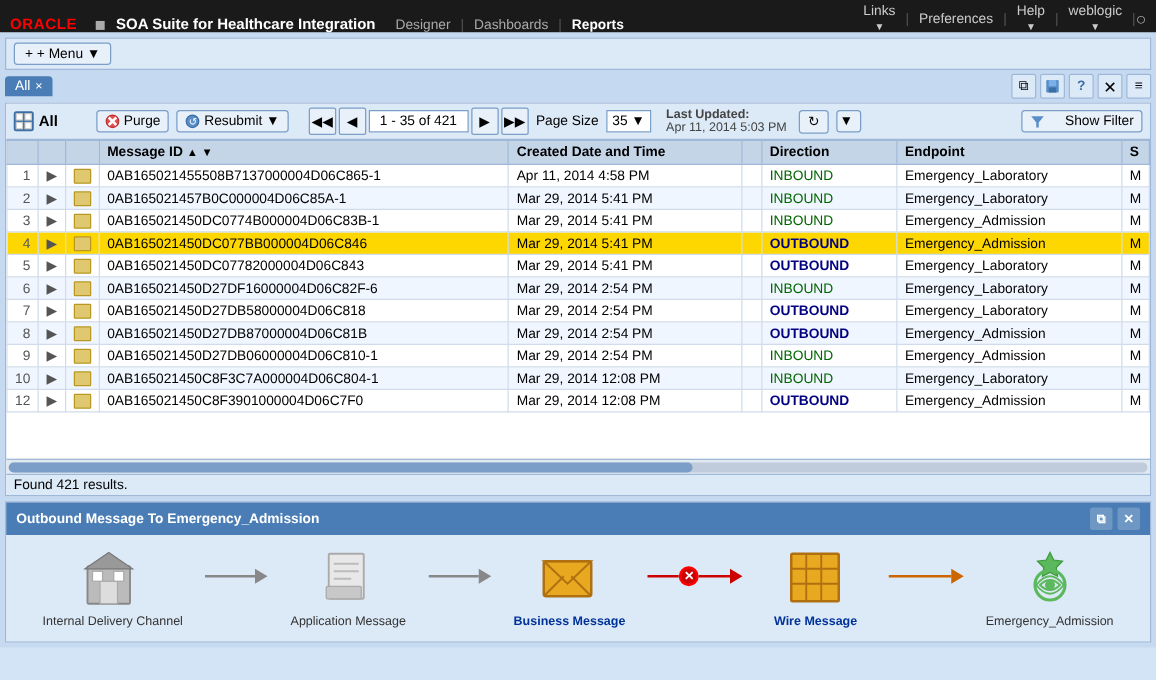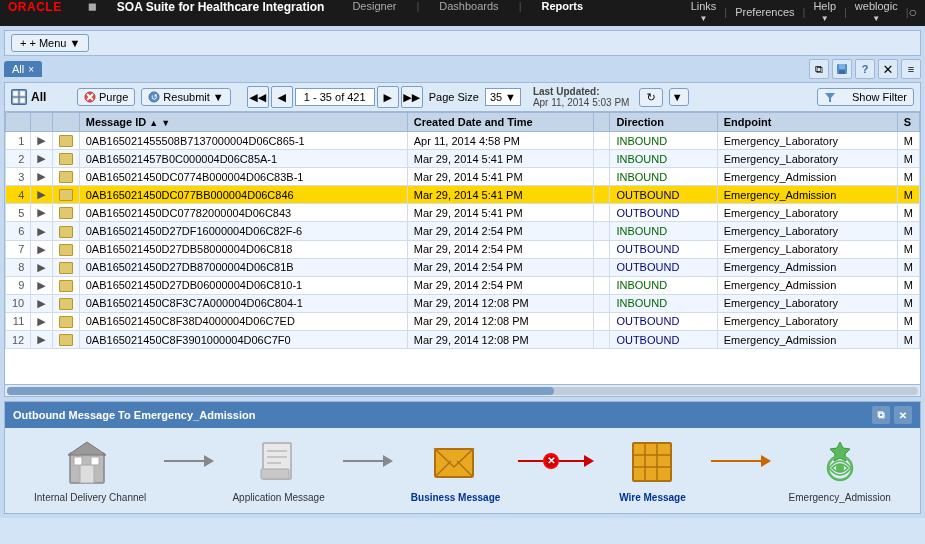--- a/index.html
+++ b/index.html
@@ -4,23 +4,23 @@
   <style>
     * { box-sizing: border-box; margin: 0; padding: 0; }
     body { font-family: Arial, sans-serif; font-size: 11px; background: #d4e4f7; width: 925px; height: 544px; overflow: hidden; }
 
     
     .top-nav {
       background: #1a1a1a;
       color: #fff;
       height: 26px;
       display: flex;
-      align-items: flex-start;
+      align-items: flex-end;
       padding: 0 8px;
-      gap: 16px;
+      gap: 4px;
     }
     .oracle-logo {
       display: flex;
       align-items: center;
       margin-right: 6px;
     }
     .oracle-text {
       color: #f00;
       font-weight: bold;
       font-size: 12px;
@@ -240,21 +240,21 @@
     .msg-icon {
       width: 14px;
       height: 12px;
       display: inline-block;
       background: #e0c870;
       border: 1px solid #b89820;
       border-radius: 1px;
       vertical-align: middle;
     }
     .inbound { color: #006600; }
-    .outbound { color: #000080; }
+    .outbound { color: #000080; font-weight: bold; }
 
     
     .table-scroll {
       flex: 1;
       overflow-y: auto;
       overflow-x: hidden;
     }
     .h-scroll {
       height: 12px;
       background: #e0e8f0;
@@ -629,51 +629,43 @@
       <td><span class="expand-btn">▶</span></td>
       <td><span class="msg-icon"></span></td>
       <td>0AB165021450C8F3C7A000004D06C804-1</td>
       <td>Mar 29, 2014 12:08 PM</td>
       <td></td>
       <td class="inbound">INBOUND</td>
       <td>Emergency_Laboratory</td>
       <td>M</td>
     </tr>
             <tr>
-      <td class="row-num">11</td>
-      <td><span class="expand-btn">▶</span></td>
-      <td><span class="msg-icon"></span></td>
-      <td>0AB165021450C8F38D4000004D06C7ED</td>
-      <td>Mar 29, 2014 12:08 PM</td>
-      <td></td>
-      <td class="outbound">OUTBOUND</td>
-      <td>Emergency_Laboratory</td>
-      <td>M</td>
-    </tr>
-            <tr>
       <td class="row-num">12</td>
       <td><span class="expand-btn">▶</span></td>
       <td><span class="msg-icon"></span></td>
       <td>0AB165021450C8F3901000004D06C7F0</td>
       <td>Mar 29, 2014 12:08 PM</td>
       <td></td>
       <td class="outbound">OUTBOUND</td>
       <td>Emergency_Admission</td>
       <td>M</td>
     </tr>
           </tbody>
       </table>
     </div>
 
     <div class="h-scroll">
       <div class="h-scroll-track">
         <div class="h-scroll-thumb"></div>
       </div>
     </div>
 
+    <div class="status-bar">
+      <span>Found 421 results.</span>
+    </div>
   </div>
 
   <div class="bottom-panel">
     <div class="bottom-panel-header">
       <span>Outbound Message To Emergency_Admission</span>
       <div class="bottom-panel-icons">
         <div class="bp-icon">⧉</div>
         <div class="bp-icon">✕</div>
       </div>
     </div>

